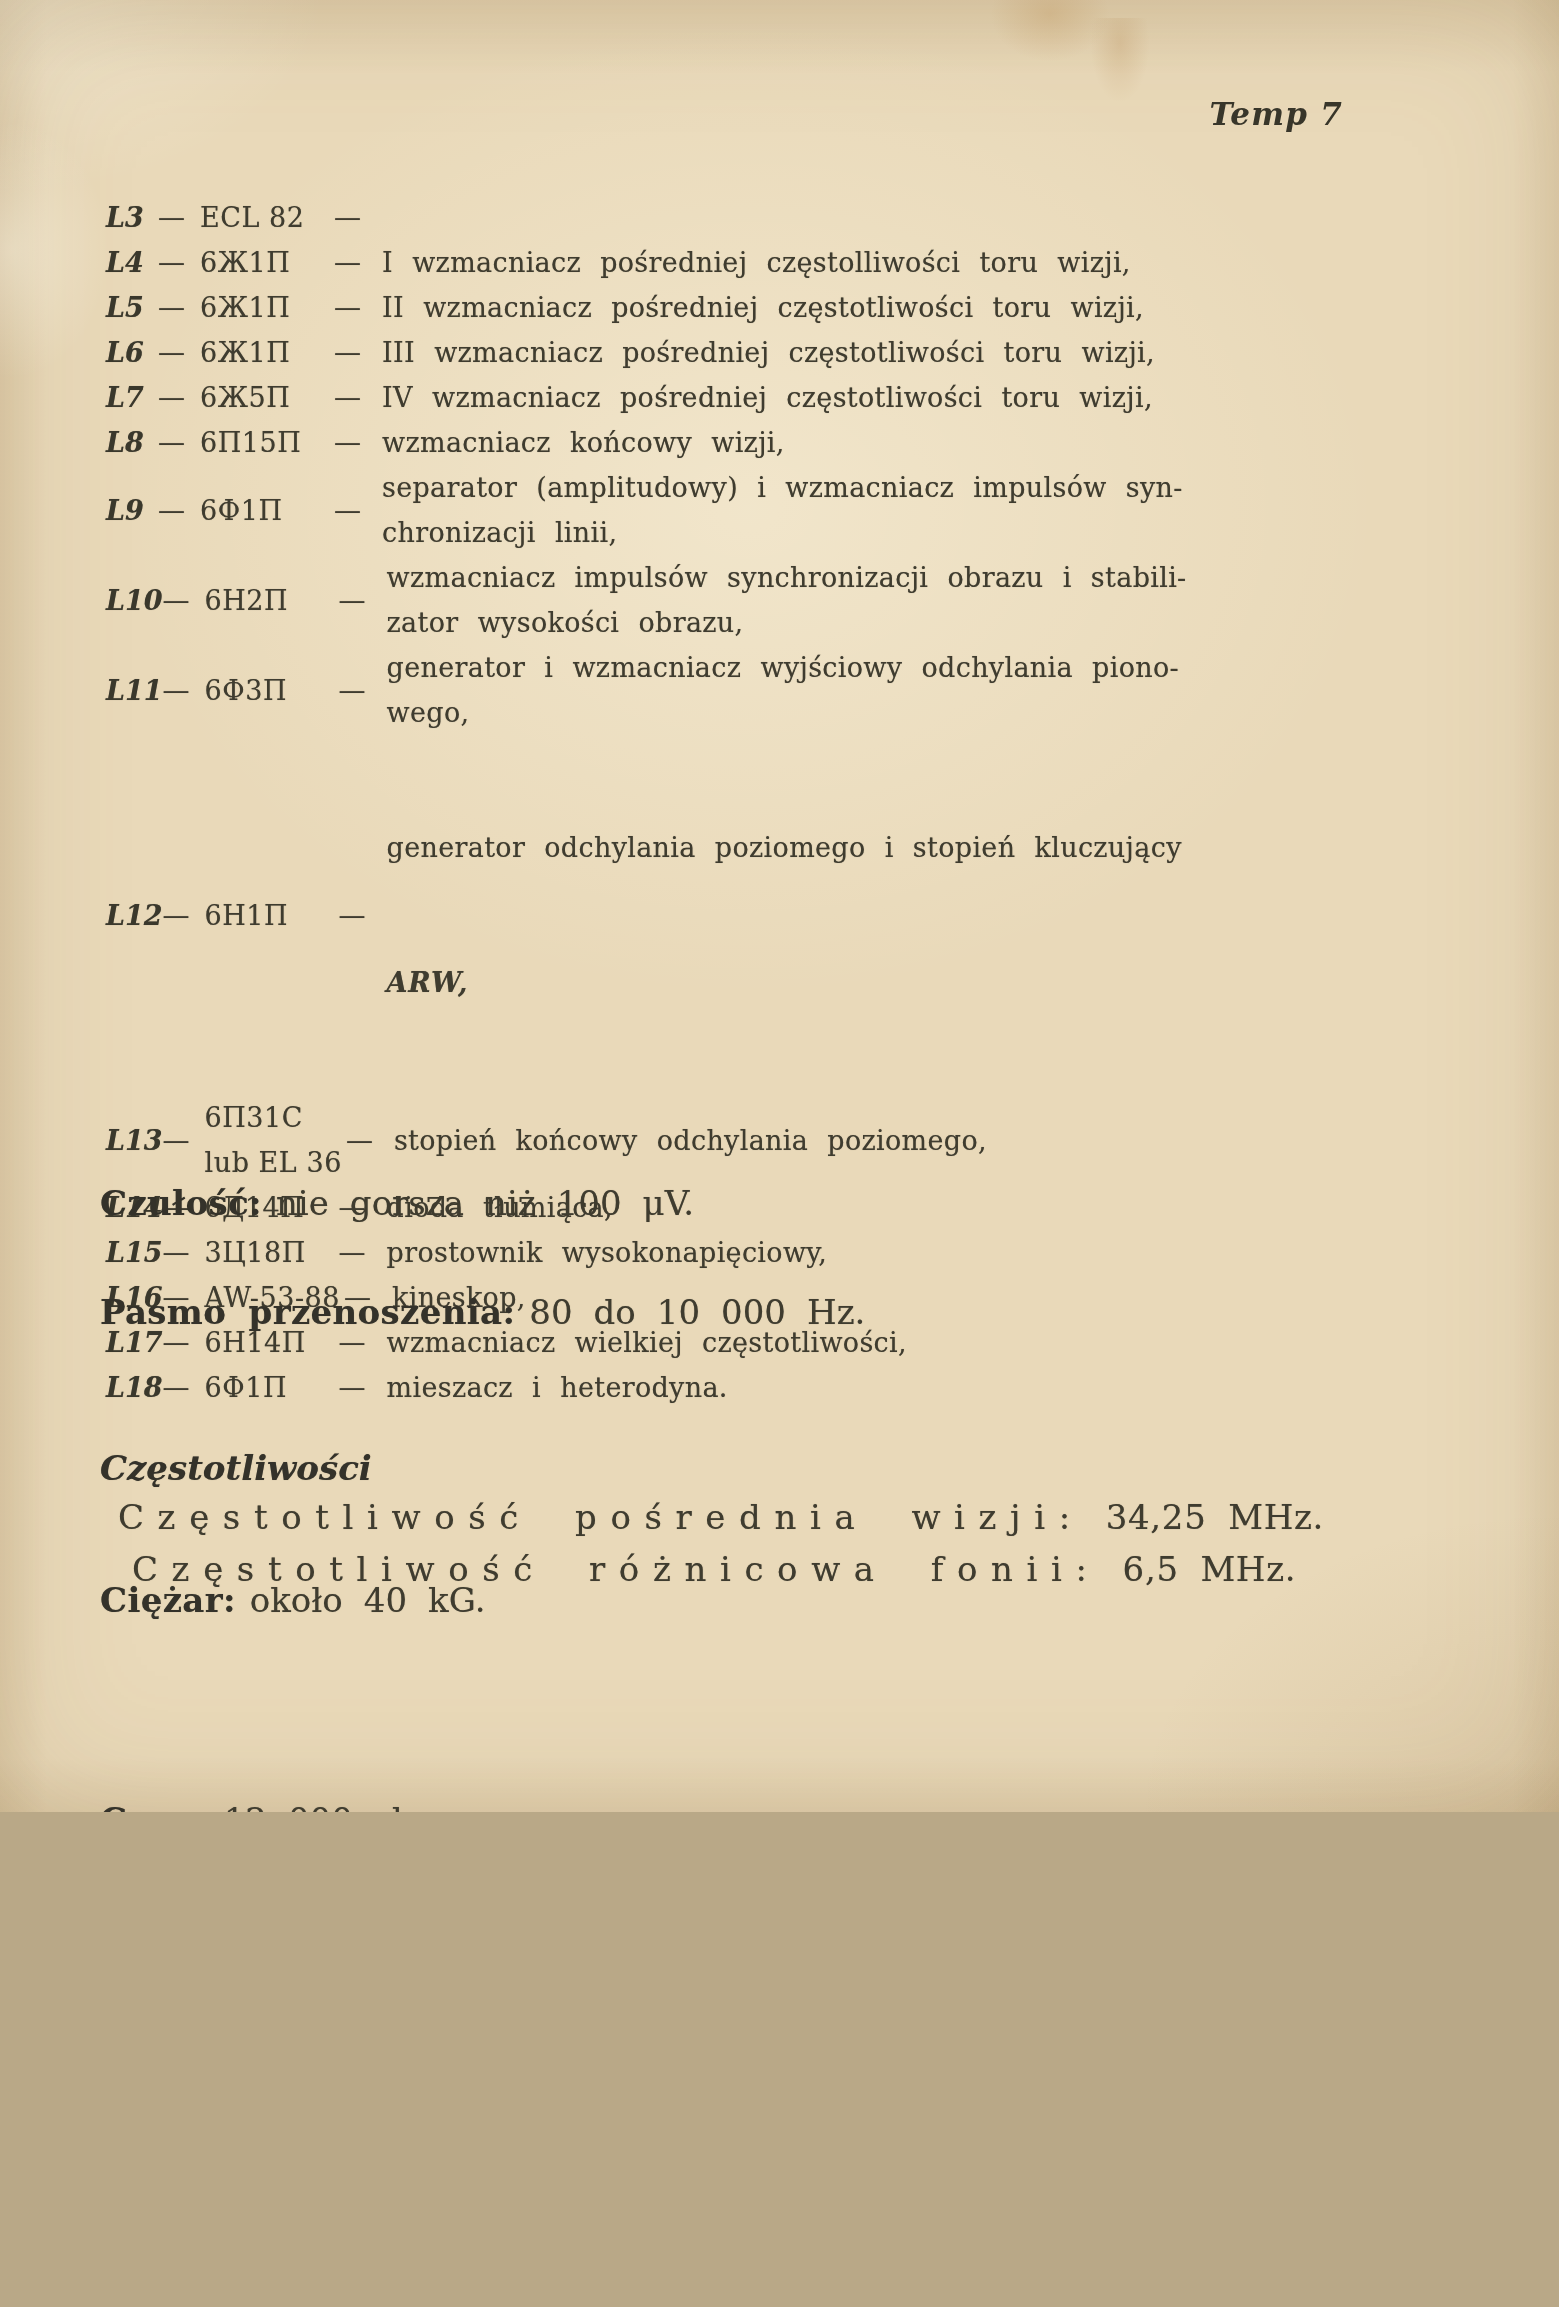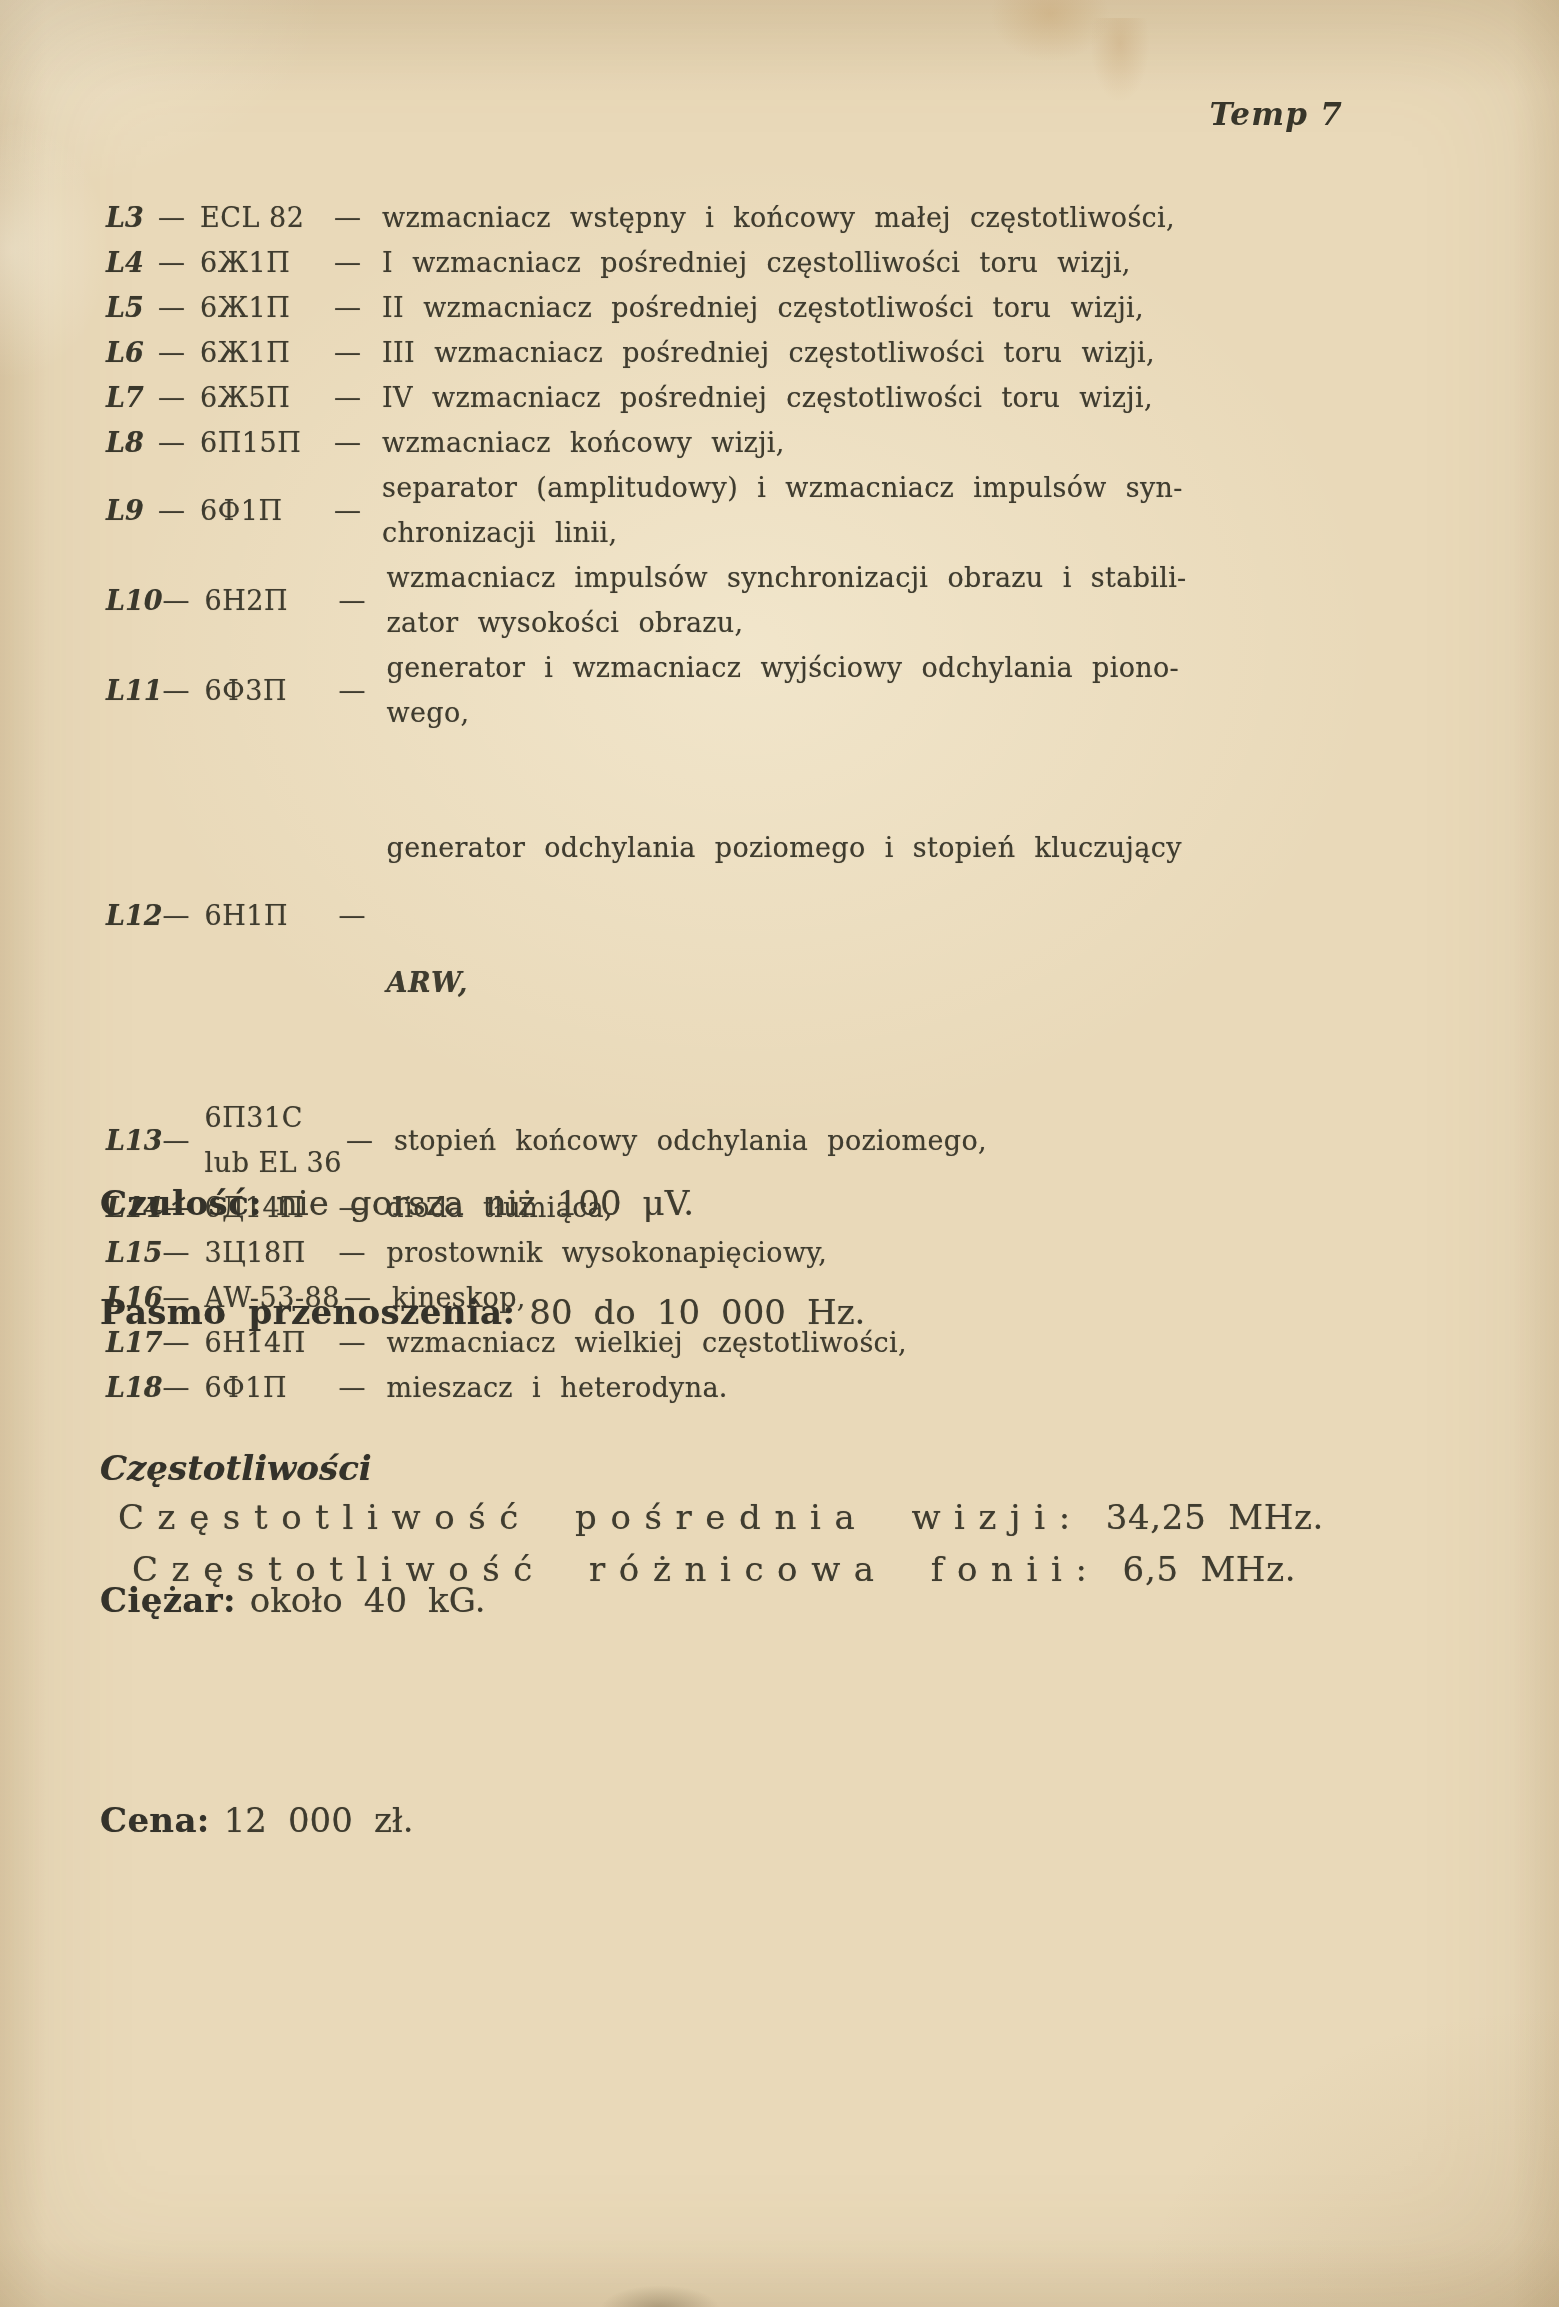--- a/index.html
+++ b/index.html
@@ -1,18 +1,18 @@
 <!DOCTYPE html>
 <html lang="pl"><head>
 <meta charset="utf-8">
 <style>
   html,body{margin:0;padding:0;background:#b9a887;}
   .page{
     position:relative;
-    width:1559px;height:2307px;
+    width:1559px;height:1812px;
     margin:0 auto;
     font-family:"DejaVu Serif","Liberation Serif",serif;
     color:#3f3c2f;
     background:
       radial-gradient(ellipse 900px 700px at 48% 28%, rgba(255,250,232,0.38), rgba(255,250,232,0) 70%),
       radial-gradient(ellipse 500px 300px at 0% 0%, rgba(255,255,245,0.30), rgba(255,255,245,0) 65%),
       radial-gradient(ellipse 700px 500px at 100% 100%, rgba(140,105,55,0.14), rgba(140,105,55,0) 60%),
       linear-gradient(90deg, rgba(150,120,70,0.14) 0, rgba(150,120,70,0) 3%, rgba(150,120,70,0) 97%, rgba(150,120,70,0.12) 100%),
       linear-gradient(0deg, rgba(150,120,70,0.12) 0, rgba(150,120,70,0) 3%, rgba(150,120,70,0) 96%, rgba(150,120,70,0.14) 100%),
       #e9d9b9;
@@ -81,21 +81,20 @@
 
   <div class="page-header">Temp 7</div>
 
   <div class="lamp-list">
 
     <div class="lamp-row">
       <span class="cell-label">L3</span>
       <span class="cell-dash1">—</span>
       <span class="cell-tube">ECL 82</span>
       <span class="cell-dash2">—</span>
-      <div class="cell-desc">wzmacniacz wstępny i końcowy małej częstotliwości,</div>
     </div>
 
     <div class="lamp-row">
       <span class="cell-label">L4</span>
       <span class="cell-dash1">—</span>
       <span class="cell-tube">6Ж1П</span>
       <span class="cell-dash2">—</span>
       <div class="cell-desc">I wzmacniacz pośredniej częstolliwości toru wizji,</div>
     </div>
 

